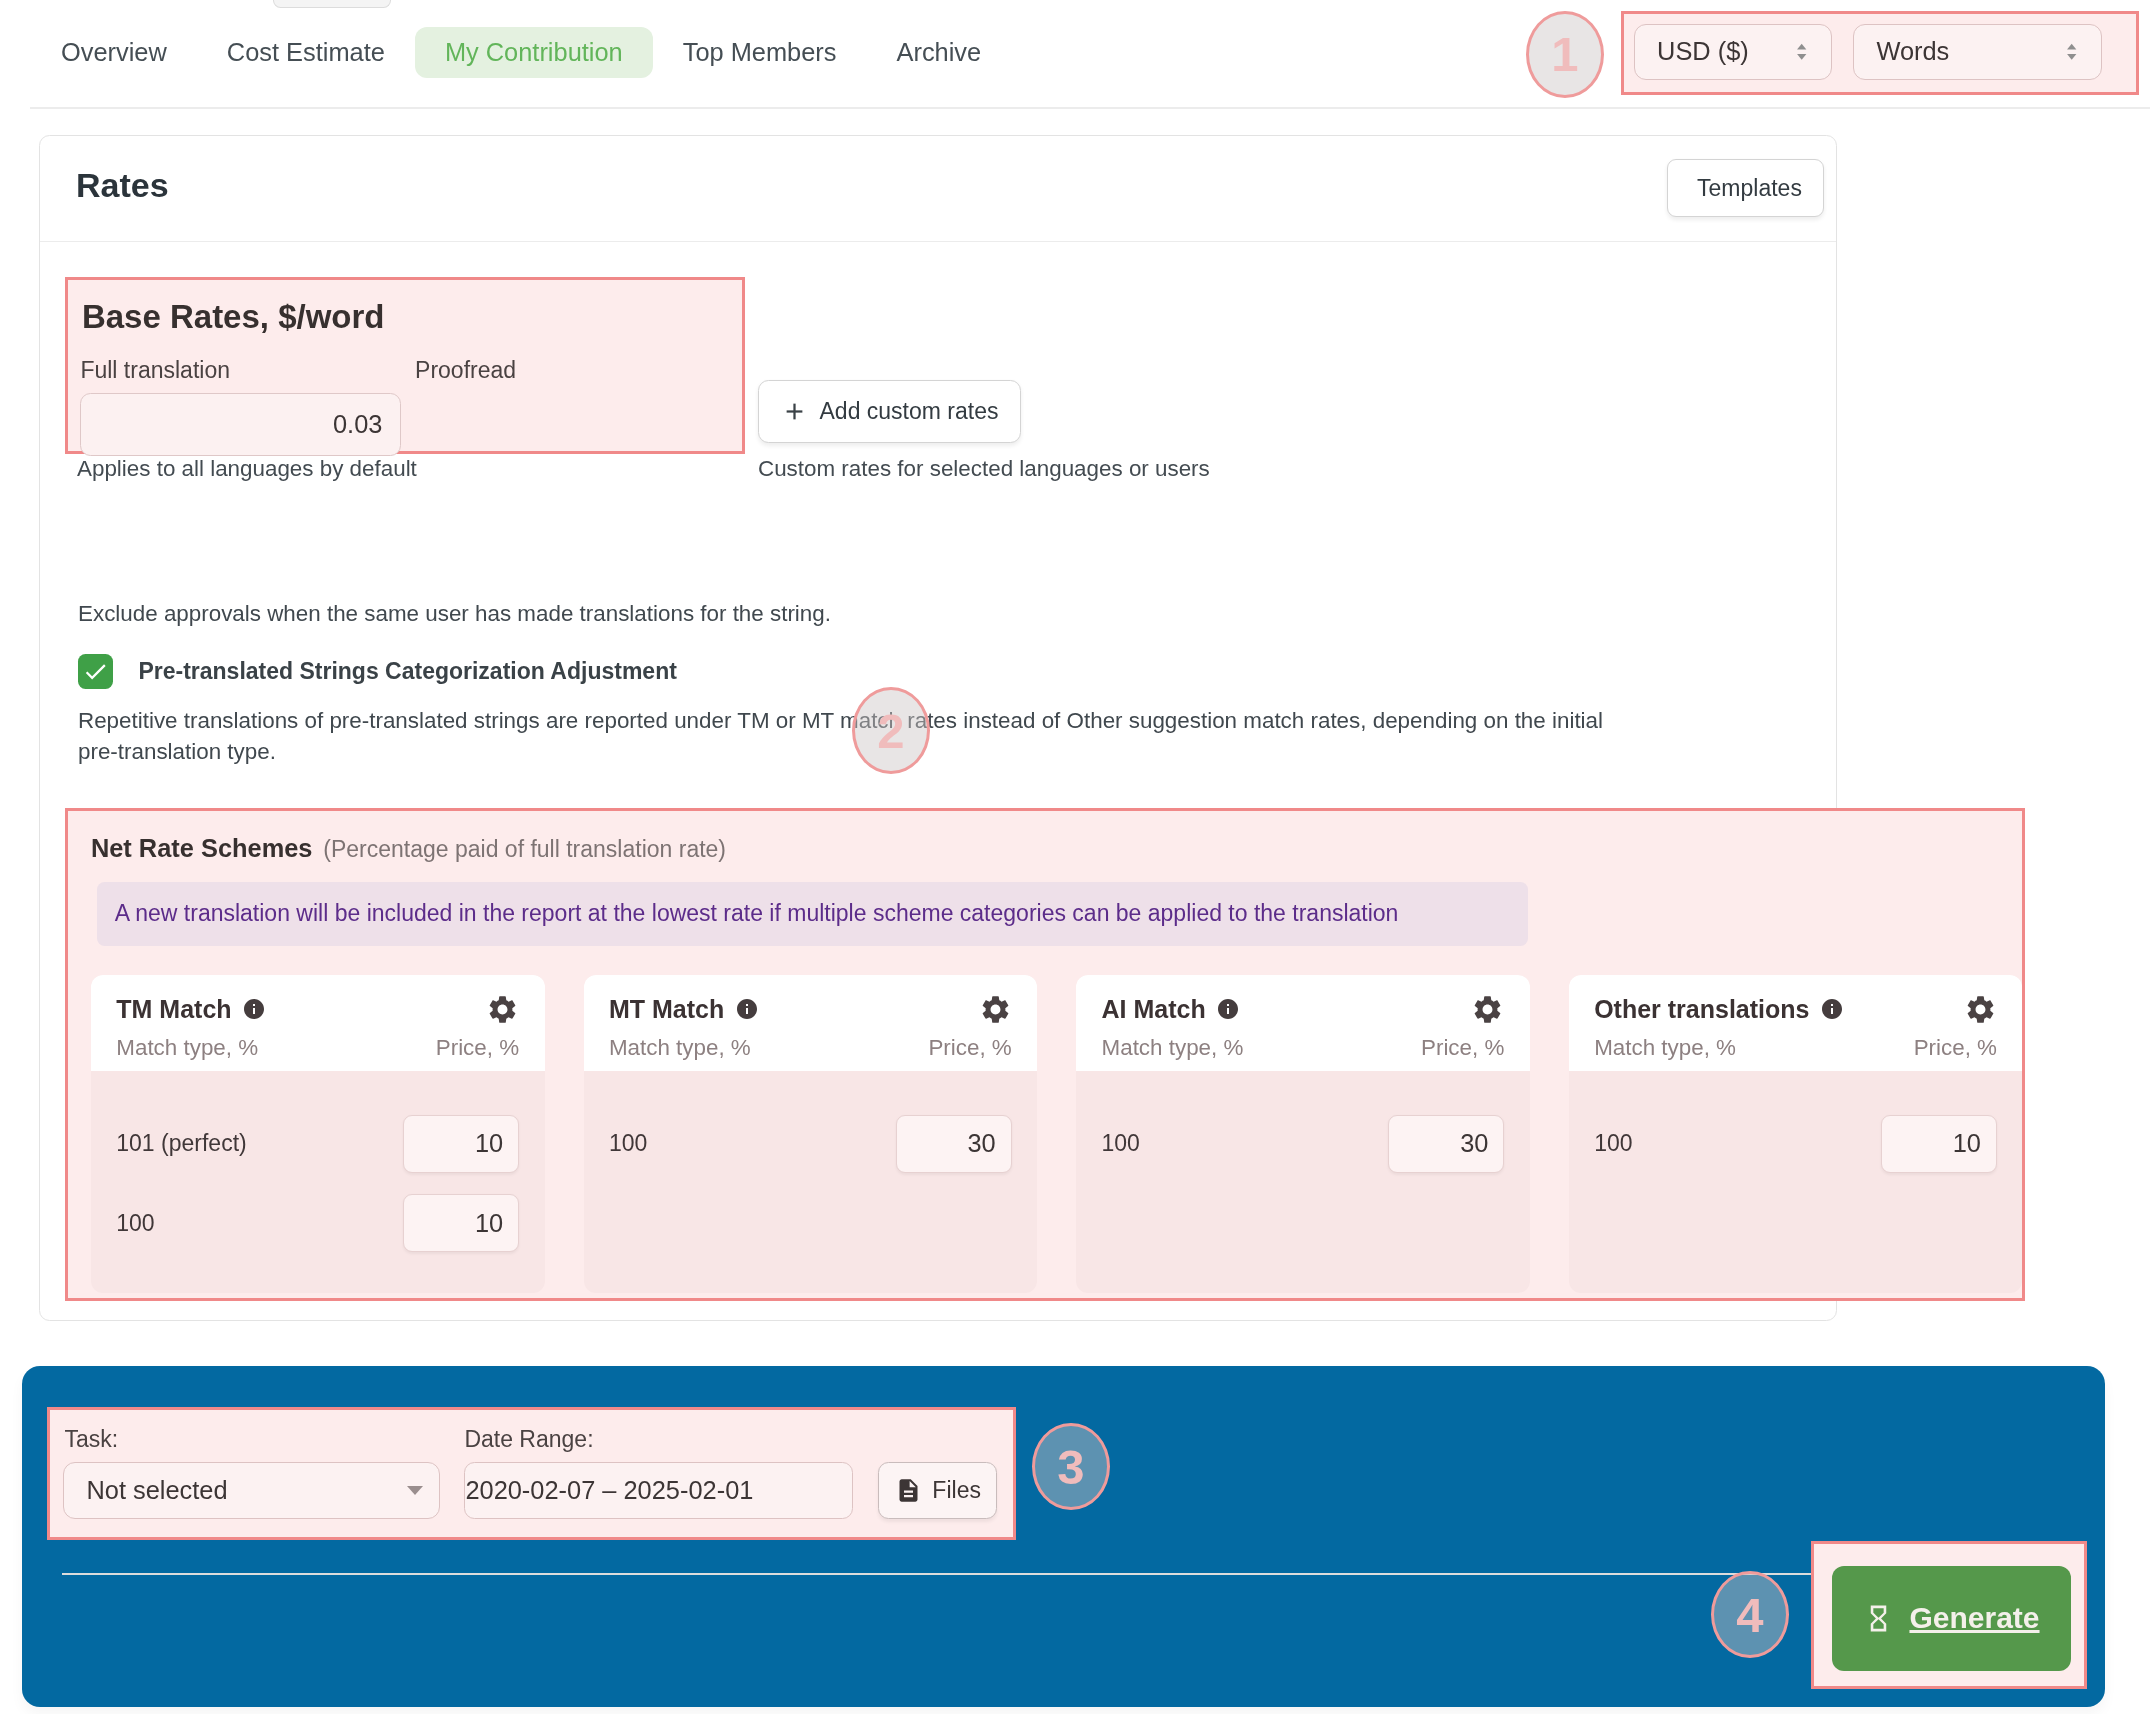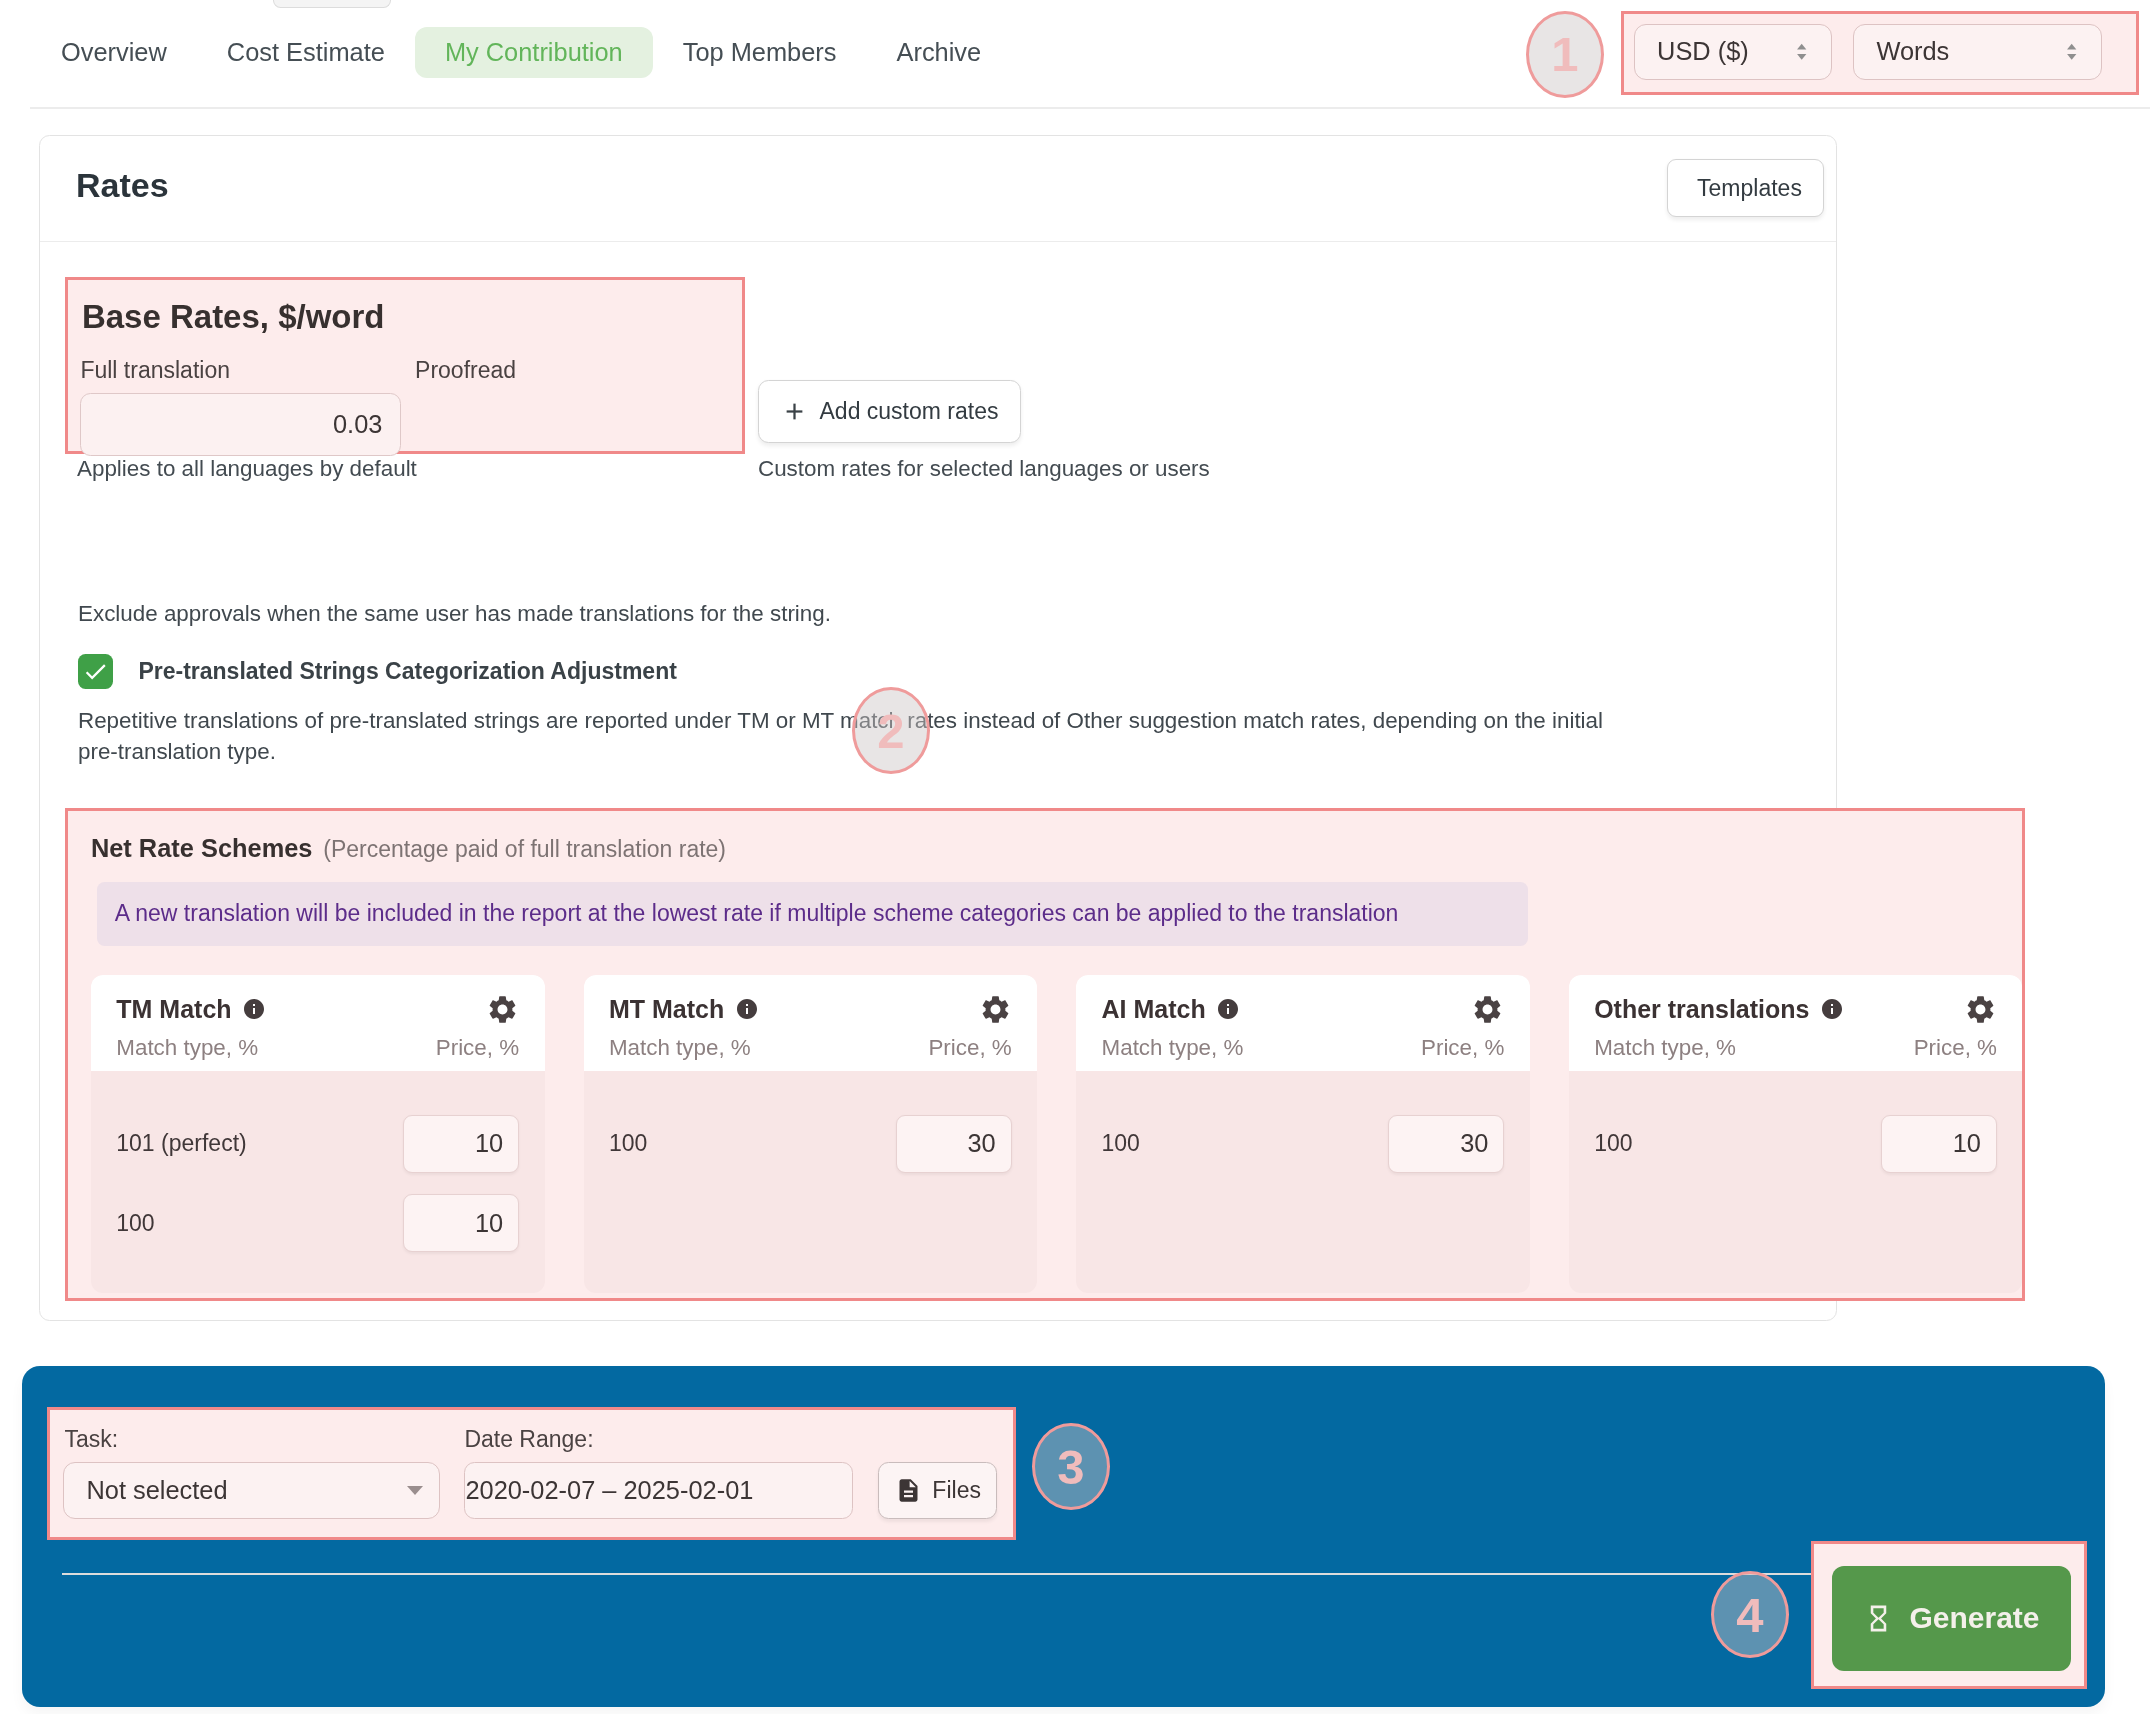--- a/index.html
+++ b/index.html
@@ -98,21 +98,21 @@
     background:#fcf2f2; border:1.5px solid #ddc3c3; border-radius:10.5px;
     font-family:inherit; font-size:25.4px; color:#3c3535; }
   .files-btn { position:absolute; left:828px; top:52px; width:119px; height:57px; gap:10.5px;
     background:#fcf4f4; border:1.5px solid #c9bcbc; border-radius:10.5px; box-shadow:0 2.2px 3.7px rgba(0,0,0,0.06);
     color:#3c3535; font-size:23px; display:flex; align-items:center; justify-content:center; cursor:pointer; }
   .c3 { left:1010px; top:57px; }
   .footer-divider { position:absolute; left:40px; top:207px; width:2004px; height:1.5px; background:#dcdcdc; }
   .gen-box { left:1789px; top:175px; width:276px; height:148px; }
   .generate-btn { position:absolute; left:18px; top:21.7px; width:239px; height:105px;
     background:#55984b; border:none; border-radius:12px; color:#f4f0ea; font-size:30px; font-weight:600;
-    font-family:inherit; display:flex; align-items:center; justify-content:center; gap:15px; cursor:pointer; }
+    font-family:inherit; display:flex; align-items:center; justify-content:center; gap:15px; cursor:pointer;text-decoration:underline; }
   .c4 { left:1689px; top:205px; }
 </style>
 </head>
 <body>
 
 <div class="page">
 
   <div class="top-sliver"></div>
 
   <nav class="tabs">

